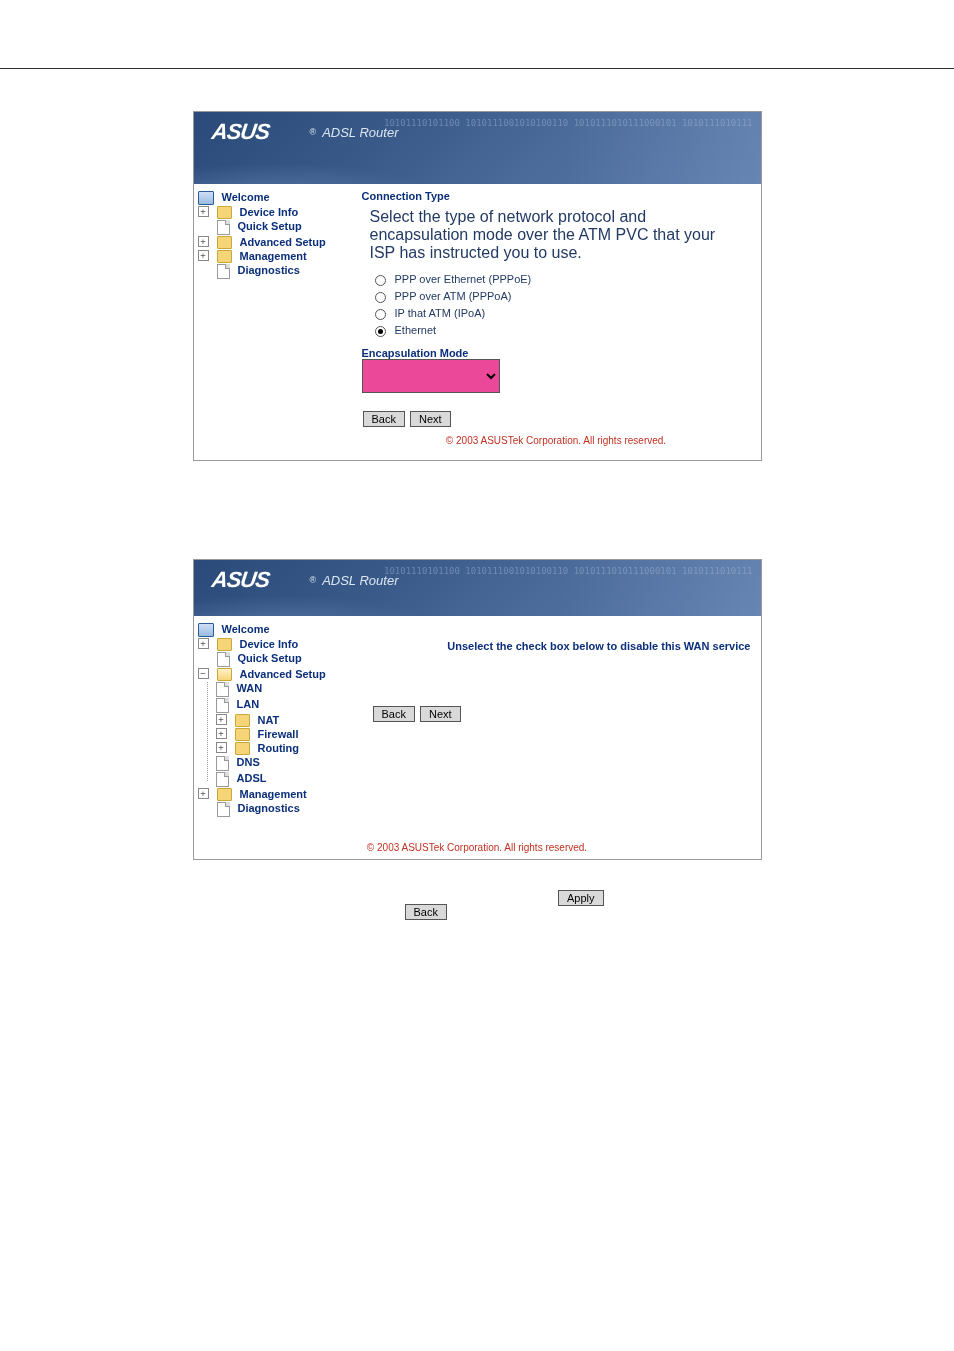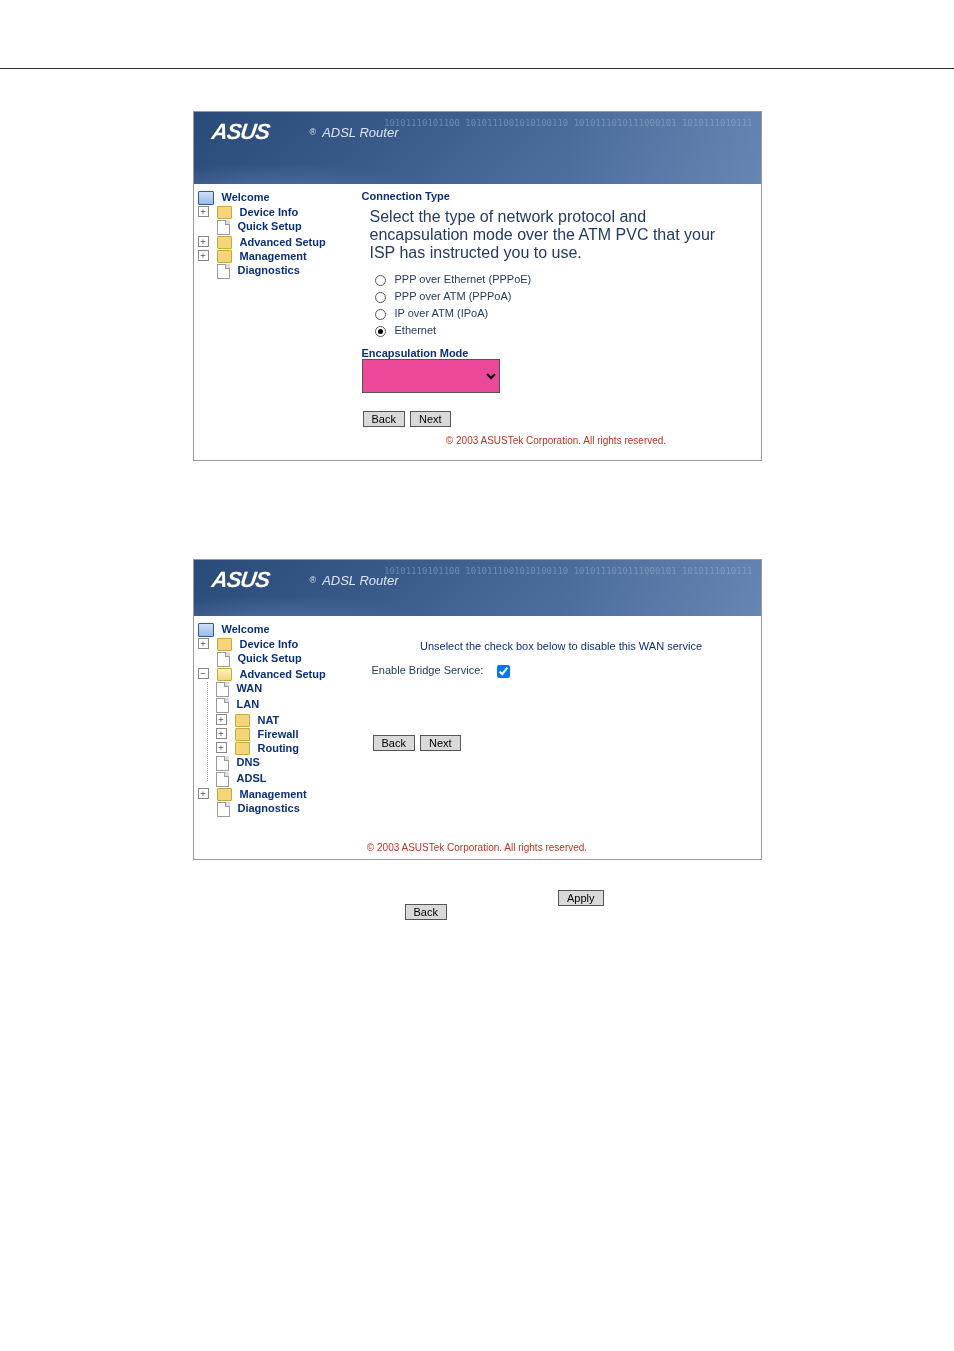--- a/index.html
+++ b/index.html
@@ -37,21 +37,21 @@
 .opts .opt{display:flex;align-items:center;gap:6px;margin:3px 0;color:#233a63;font-size:11px}
 .radio{appearance:none;width:11px;height:11px;border:1px solid #555;border-radius:50%;display:inline-block;position:relative;cursor:pointer}
 .radio:checked::after{content:"";position:absolute;left:2px;top:2px;width:5px;height:5px;background:#000;border-radius:50%}
 .sel{font-size:11px;border:1px solid #555;background:#ec4899;padding:16px 2px;height:18px}
 .btnrow{text-align:left;margin:18px 0 6px}
 .btn{display:inline-block;border:1px solid #555;background:#d9d9d9;padding:1px 8px;font:11px Arial;cursor:pointer;margin:0 1px}
 .copy{text-align:center;color:#c03020;font-size:10px;margin-top:8px}
 .gap{height:56px}
 .panel2 .panel-header{height:56px}
 .panel2 .panel-body{min-height:170px}
-.instr2{color:#0b2f7a;font-weight:400;font-size:11px;margin:18px 0 10px;text-align:center}
+.instr2{color:#0b2f7a;font-weight:700;font-size:11px;margin:18px 0 10px;text-align:right}
 .formrow{color:#233a63;text-align:left;margin-left:0}
 .cb{vertical-align:middle}
 .copy2{text-align:center;color:#c03020;font-size:10px;padding:18px 0 6px;border-top:0}
 .standalone{width:567px;margin:30px auto 0;position:relative;height:30px}
 .standalone .btn.apply{position:absolute;right:156px;top:0}
 .standalone .btn.back{position:absolute;left:210px;top:14px}
 .sidebar2{width:160px;padding:6px 4px;font-size:11px}
 </style>
 </head>
 <body>
@@ -127,21 +127,21 @@
           <label class="opt">
               <input type="radio" class="radio" name="ct1" style="">
               <span>PPP over Ethernet (PPPoE)</span>
             </label>
           <label class="opt">
               <input type="radio" class="radio" name="ct1" style="">
               <span>PPP over ATM (PPPoA)</span>
             </label>
           <label class="opt">
               <input type="radio" class="radio" name="ct1" style="">
-              <span>IP over ATM (IPoA)</span>
+              <span>IP that ATM (IPoA)</span>
             </label>
           <label class="opt">
               <input type="radio" class="radio" name="ct1" checked="" style="">
               <span>Ethernet</span>
             </label>
         </div>
         <div class="h-blue">Encapsulation Mode</div>
         <select class="sel">
           <option>LLC/SNAP-BRIDGING</option>
         </select>
@@ -259,24 +259,20 @@
               <span class="row">
                 <span class="spacer9"></span>
                 <span class="ico-page"></span>
                 <span class="lnk">Diagnostics</span>
               </span>
             </li>
         </ul>
       </div>
       <div class="main">
         <div class="instr2">Unselect the check box below to disable this WAN service</div>
-        <div class="formrow">
-          <span>Enable Bridge Service:</span>&nbsp;&nbsp;
-          <input type="checkbox" class="cb" checked="" style="">
-        </div>
         <div class="btnrow" style="margin-top:54px">
           <span class="btn">Back</span>
           <span class="btn">Next</span>
         </div>
       </div>
     </div>
     <div class="copy2">© 2003 ASUSTek Corporation. All rights reserved.</div>
   </div>
 
   <div class="standalone">

